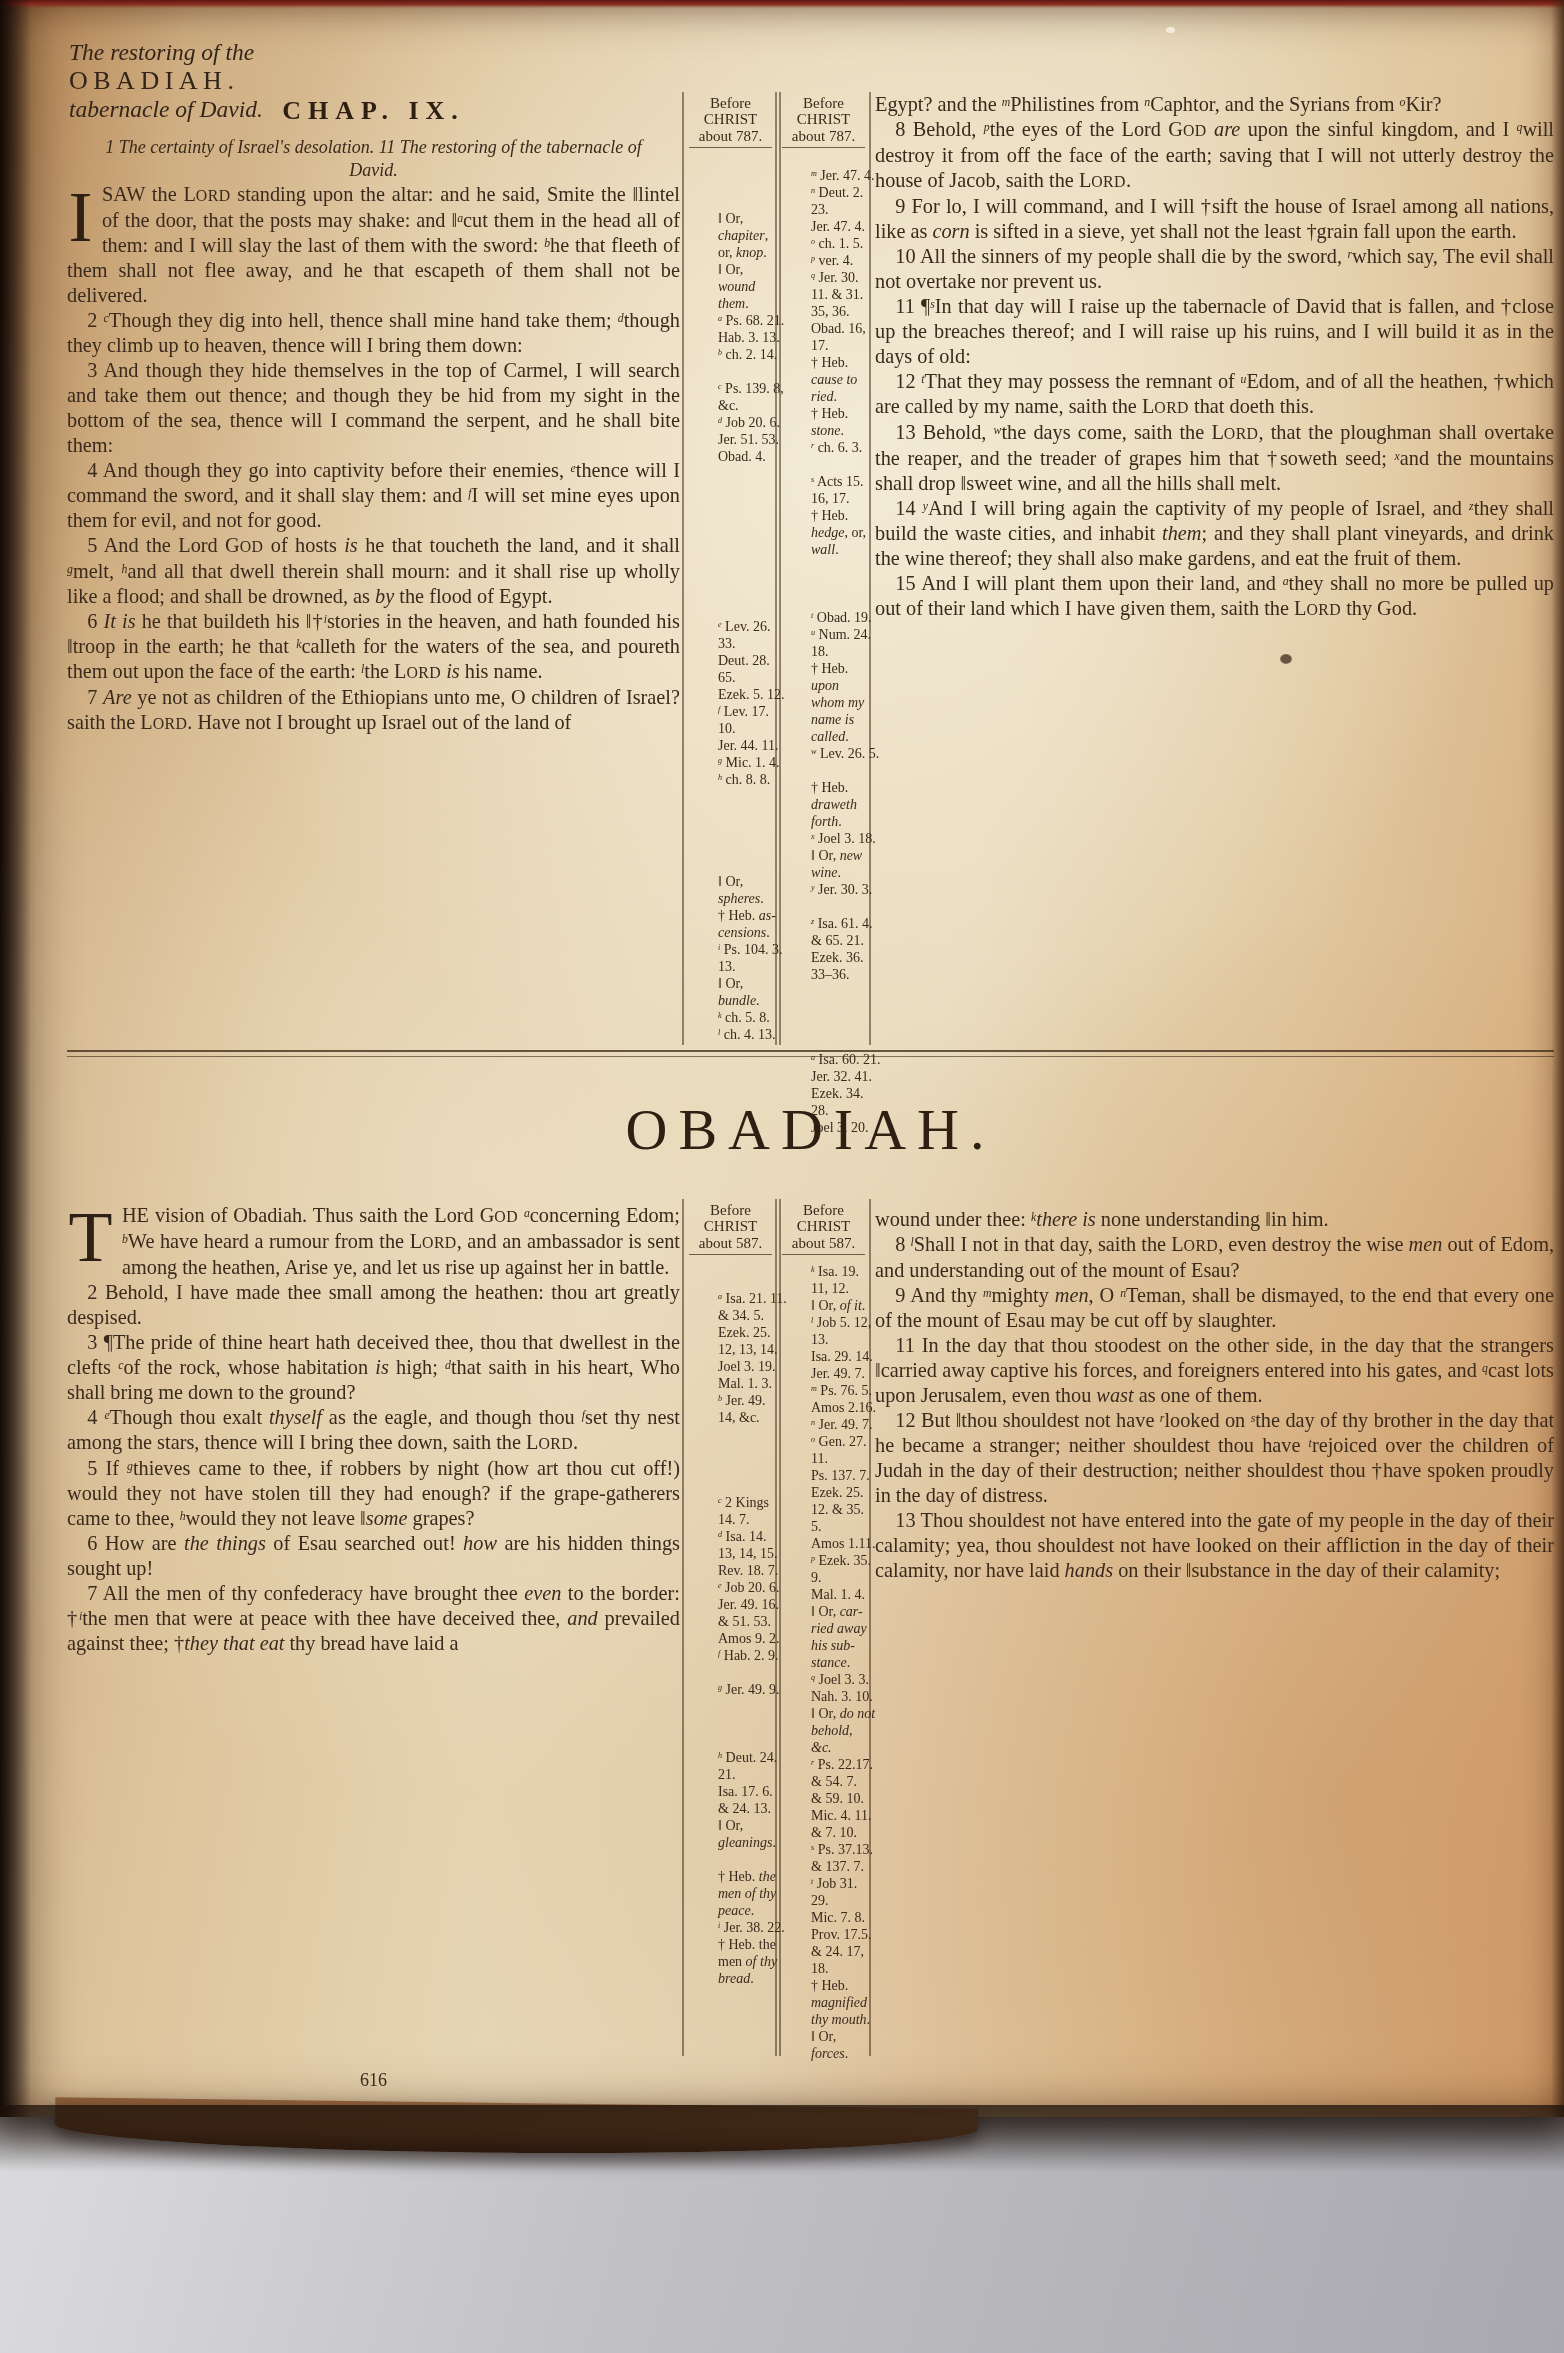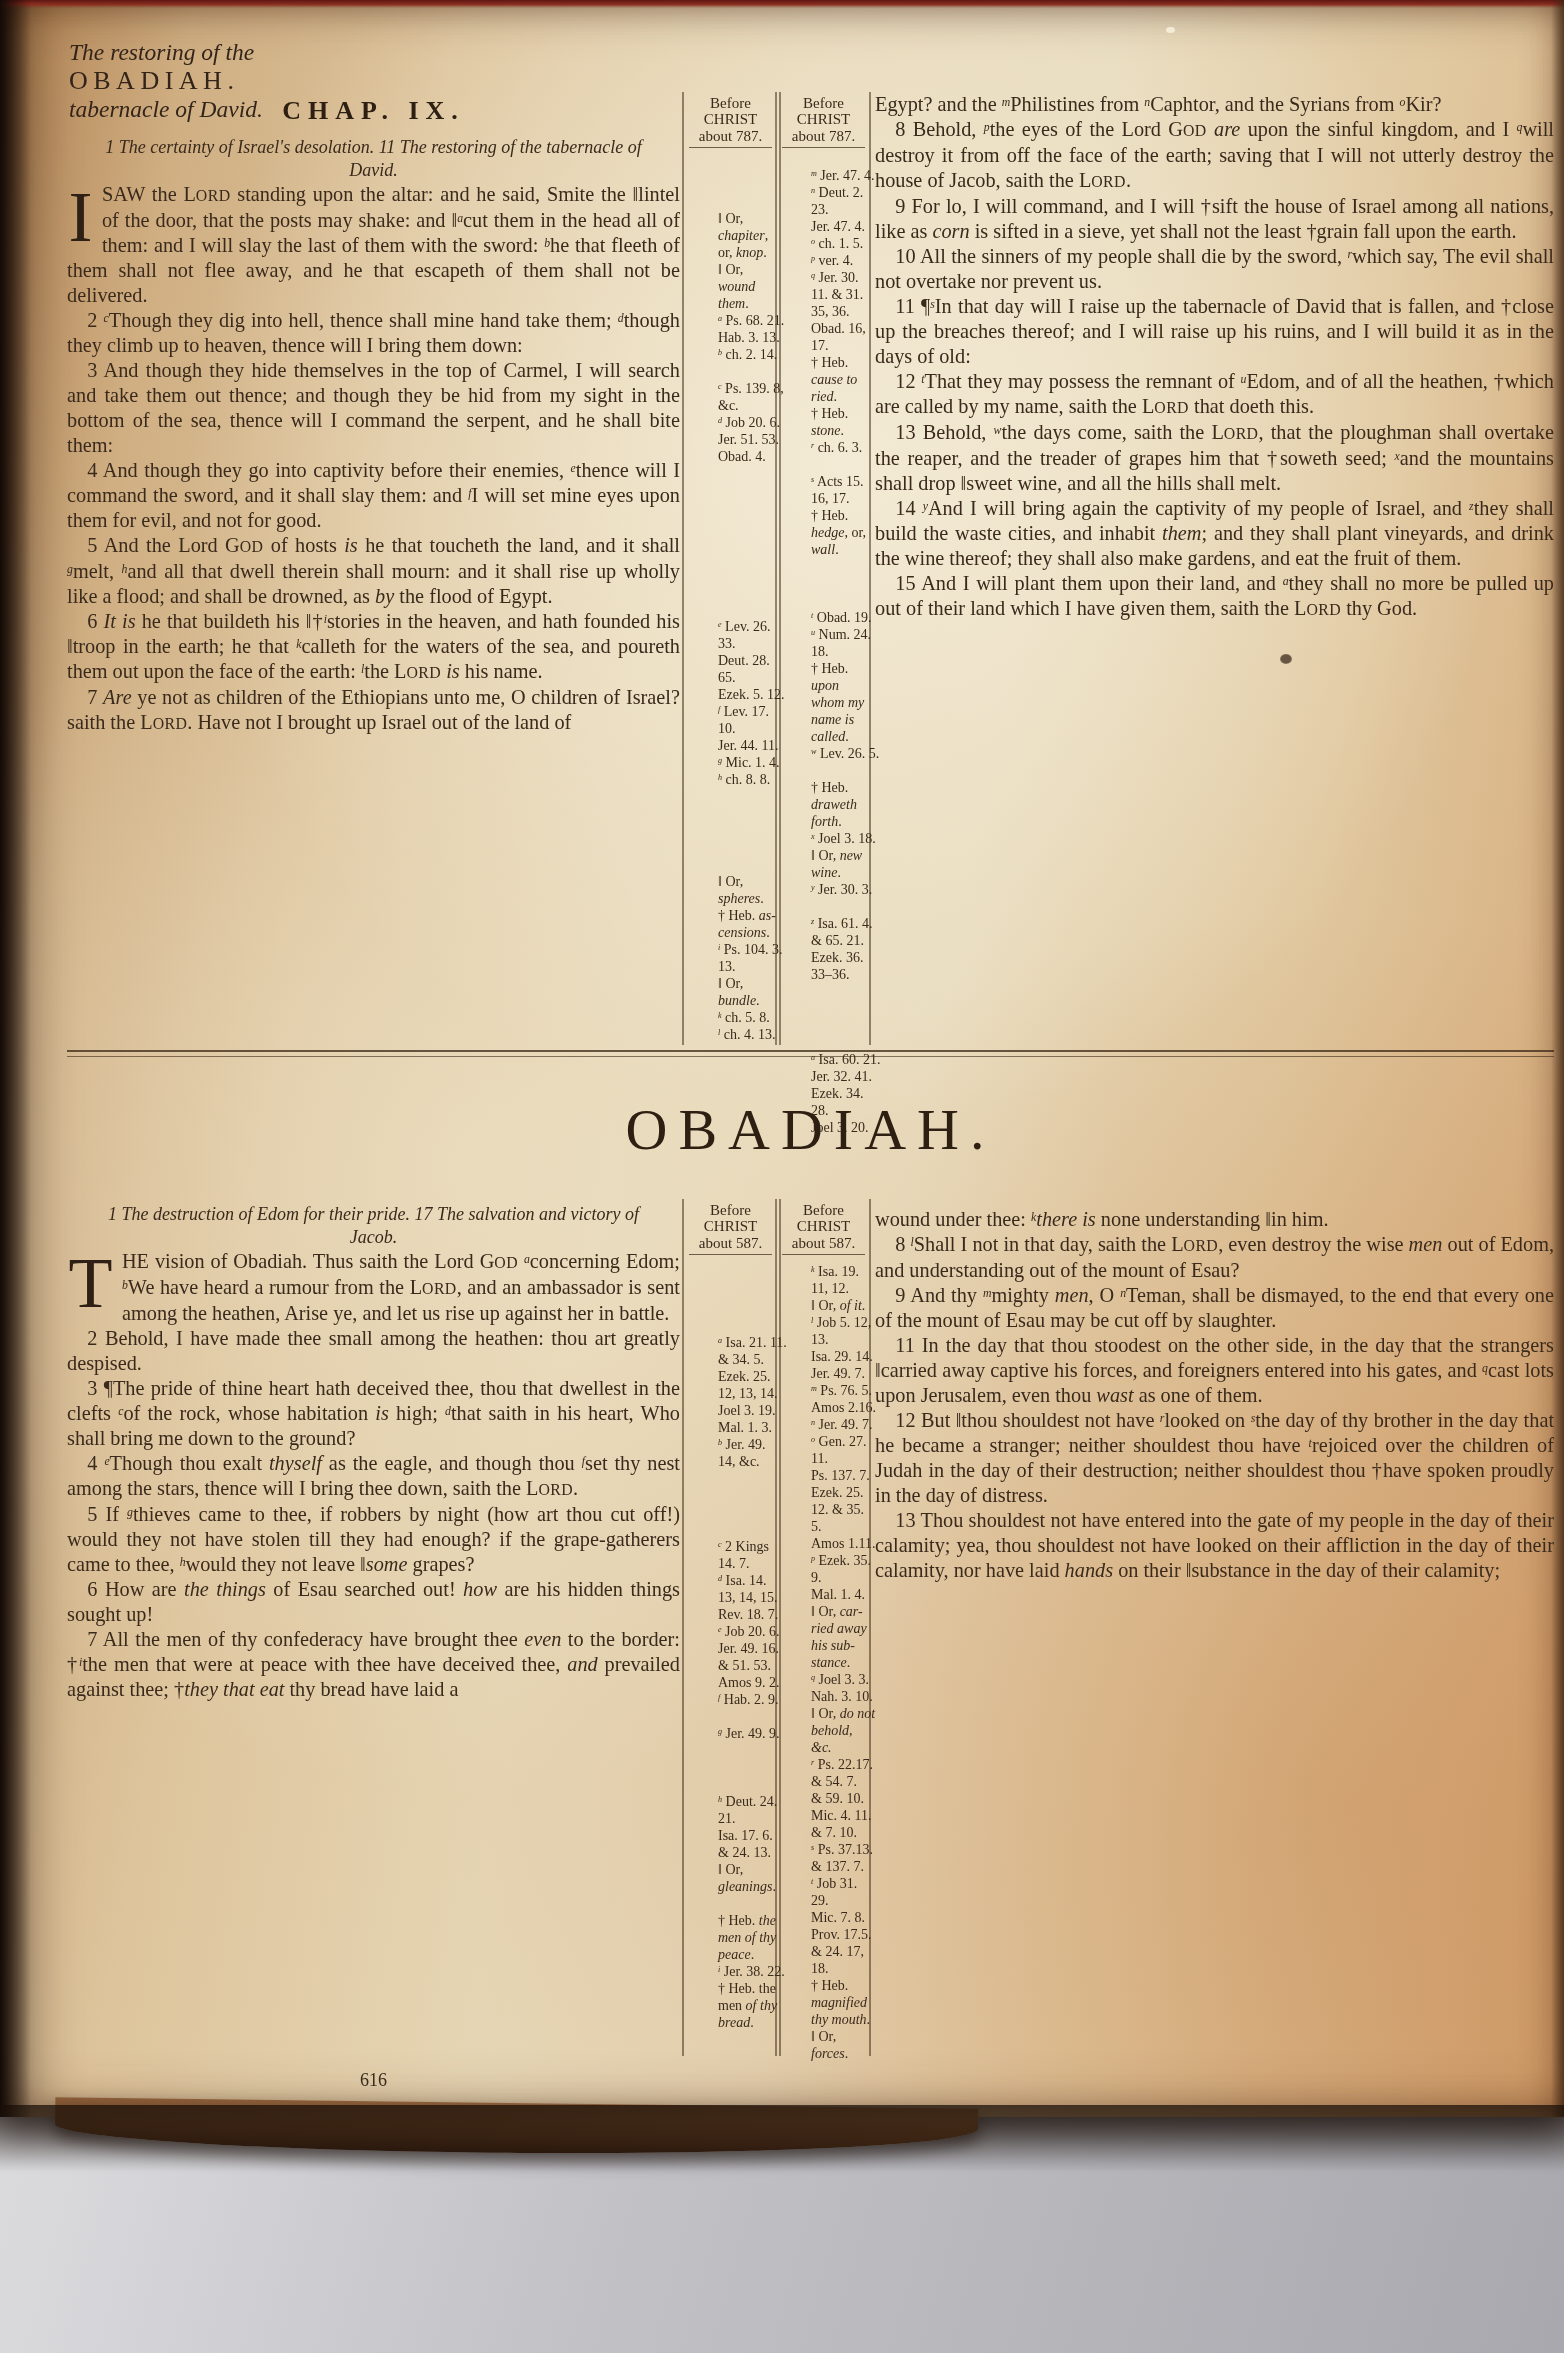--- a/index.html
+++ b/index.html
@@ -223,42 +223,41 @@
       <p class="v">13 Behold, <sup>w</sup>the days come, saith the L<span class="sc">ORD</span>, that the ploughman shall overtake the reaper, and the treader of grapes him that †soweth seed; <sup>x</sup>and the mountains shall drop ‖sweet wine, and all the hills shall melt.</p>
       <p class="v">14 <sup>y</sup>And I will bring again the captivity of my people of Israel, and <sup>z</sup>they shall build the waste cities, and inhabit <em>them</em>; and they shall plant vineyards, and drink the wine thereof; they shall also make gardens, and eat the fruit of them.</p>
       <p class="v">15 And I will plant them upon their land, and <sup>a</sup>they shall no more be pulled up out of their land which I have given them, saith the L<span class="sc">ORD</span> thy God.</p>
     </div>
 
     <div class="hrule-double" style="top:1050px;"></div>
 
     <div class="book-head">OBADIAH.</div>
 
     <div class="col" style="left:67px;top:1203px;width:613px;">
-      <p class="summary">1 The destruction of Edom for their pride. 17 The salvation and victory of Jacob.</p>
       <p class="v dcp"><span class="dc">T</span><span>HE vision of Obadiah. Thus saith the Lord G<span class="sc">OD</span> <sup>a</sup>concerning Edom; <sup>b</sup>We have heard a rumour from the L<span class="sc">ORD</span>, and an ambassador is sent among the heathen, Arise ye, and let us rise up against her in battle.</span></p>
       <p class="v">2 Behold, I have made thee small among the heathen: thou art greatly despised.</p>
       <p class="v">3 ¶The pride of thine heart hath deceived thee, thou that dwellest in the clefts <sup>c</sup>of the rock, whose habitation <em>is</em> high; <sup>d</sup>that saith in his heart, Who shall bring me down to the ground?</p>
       <p class="v">4 <sup>e</sup>Though thou exalt <em>thyself</em> as the eagle, and though thou <sup>f</sup>set thy nest among the stars, thence will I bring thee down, saith the L<span class="sc">ORD</span>.</p>
       <p class="v">5 If <sup>g</sup>thieves came to thee, if robbers by night (how art thou cut off!) would they not have stolen till they had enough? if the grape-gatherers came to thee, <sup>h</sup>would they not leave ‖<em>some</em> grapes?</p>
       <p class="v">6 How are <em>the things</em> of Esau searched out! <em>how</em> are his hidden things sought up!</p>
       <p class="v">7 All the men of thy confederacy have brought thee <em>even</em> to the border: †<sup>i</sup>the men that were at peace with thee have deceived thee, <em>and</em> prevailed against thee; †<em>they that eat</em> thy bread have laid a</p>
     </div>
 
     <div class="vrule" style="left:682px;top:1199px;height:857px;"></div>
     <div class="vrule" style="left:775px;top:1199px;height:857px;"></div>
     <div class="vrule" style="left:779px;top:1199px;height:857px;"></div>
     <div class="vrule" style="left:869px;top:1199px;height:857px;"></div>
 
     <div class="ref-head" style="left:689px;top:1202px;">Before
 CHRIST
 about 587.</div>
     <div class="ref-head" style="left:782px;top:1202px;">Before
 CHRIST
 about 587.</div>
-    <div class="refcol" style="left:689px;top:1290px;margin-top:44px;"><sup>a</sup> Isa. 21. 11.
+    <div class="refcol" style="left:689px;top:1290px;"><sup>a</sup> Isa. 21. 11.
 &amp; 34. 5.
 Ezek. 25.
 12, 13, 14.
 Joel 3. 19.
 Mal. 1. 3.
 <sup>b</sup> Jer. 49.
 14, &amp;c.
 
 
 

